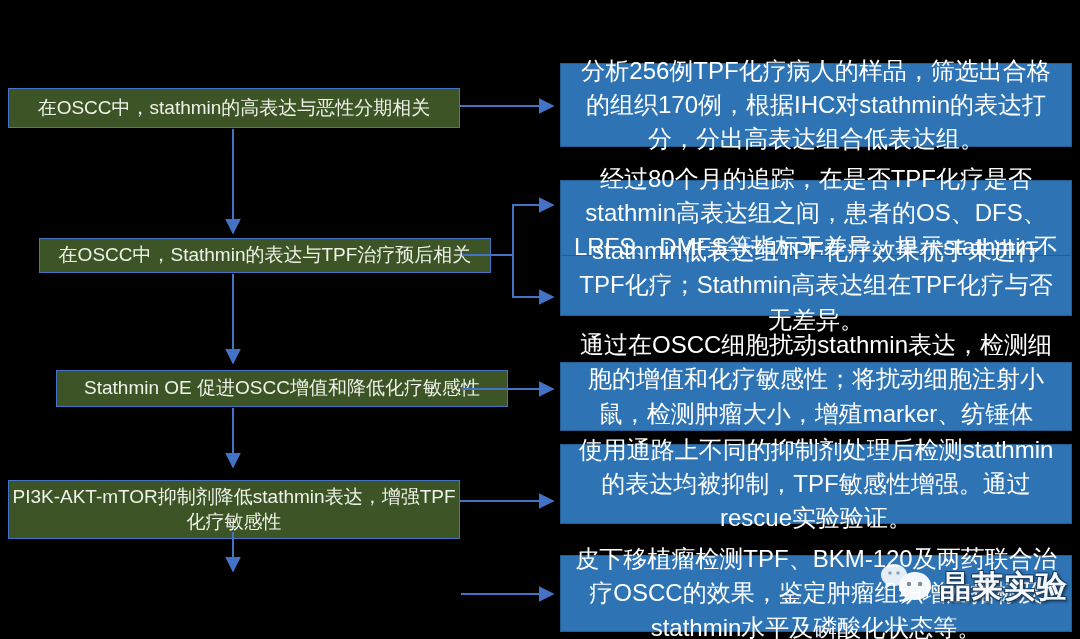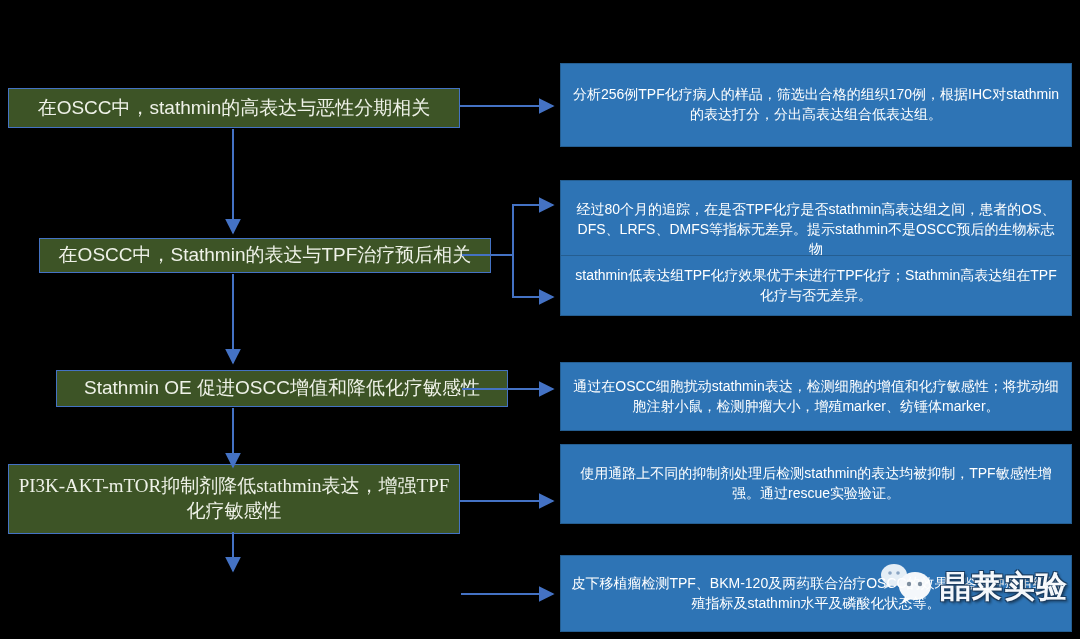--- a/index.html
+++ b/index.html
@@ -19,21 +19,21 @@
   .stage{
     position:absolute;left:8px;width:452px;box-sizing:border-box;
     background:var(--stage-fill);border:1.5px solid var(--stage-border);
     color:#EFF2E8;display:flex;align-items:center;justify-content:center;
     text-align:center;font-size:19px;line-height:1.3;padding:2px 2px;
   }
   .detail{
     position:absolute;left:560px;width:512px;box-sizing:border-box;
     background:var(--detail-fill);border:1.5px solid var(--detail-border);
     color:var(--text);display:flex;align-items:center;justify-content:center;
-    text-align:center;font-size:14px;line-height:1.42;padding:4px 10px;
+    text-align:center;font-size:24px;line-height:1.42;padding:4px 10px;
   }
   .connector-layer{position:absolute;inset:0;pointer-events:none;}
   .watermark{
     position:absolute;left:878px;top:560px;display:flex;align-items:flex-end;
     gap:4px;z-index:5;opacity:0.95;
   }
   .watermark-text{
     font-size:31px;font-weight:bold;color:#FFFFFF;letter-spacing:1px;
     text-shadow:1px 1px 0 #1a3a5c,-1px -1px 0 #1a3a5c,1px -1px 0 #1a3a5c,
                 -1px 1px 0 #1a3a5c,2px 2px 3px rgba(0,0,0,.55);
@@ -41,21 +41,21 @@
   }
 </style>
 </head>
 <body>
 
 <div class="canvas">
 
   <div class="stage" style="top:88px;height:40px;">在OSCC中，stathmin的高表达与恶性分期相关</div>
   <div class="stage" style="top:238px;height:35px;margin-left:31px;">在OSCC中，Stathmin的表达与TPF治疗预后相关</div>
   <div class="stage" style="top:370px;height:37px;margin-left:48px;">Stathmin OE 促进OSCC增值和降低化疗敏感性</div>
-  <div class="stage" style="top:464px;height:70px;font-family:Liberation Serif, serif;">PI3K-AKT-mTOR抑制剂降低stathmin表达，增强TPF化疗敏感性</div>
+  <div class="stage" style="top:480px;height:59px;">PI3K-AKT-mTOR抑制剂降低stathmin表达，增强TPF化疗敏感性</div>
 
   <div class="detail" style="top:63px;height:84px;">分析256例TPF化疗病人的样品，筛选出合格的组织170例，根据IHC对stathmin的表达打分，分出高表达组合低表达组。</div>
   <div class="detail" style="top:180px;height:100px;">经过80个月的追踪，在是否TPF化疗是否stathmin高表达组之间，患者的OS、DFS、LRFS、DMFS等指标无差异。提示stathmin不是OSCC预后的生物标志物</div>
   <div class="detail" style="top:255px;height:61px;">stathmin低表达组TPF化疗效果优于未进行TPF化疗；Stathmin高表达组在TPF化疗与否无差异。</div>
   <div class="detail" style="top:353px;height:69px;margin-top:9px;">通过在OSCC细胞扰动stathmin表达，检测细胞的增值和化疗敏感性；将扰动细胞注射小鼠，检测肿瘤大小，增殖marker、纺锤体marker。</div>
   <div class="detail" style="top:444px;height:80px;">使用通路上不同的抑制剂处理后检测stathmin的表达均被抑制，TPF敏感性增强。通过rescue实验验证。</div>
   <div class="detail" style="top:555px;height:77px;">皮下移植瘤检测TPF、BKM-120及两药联合治疗OSCC的效果，鉴定肿瘤组织增殖指标及stathmin水平及磷酸化状态等。</div>
 
   <svg class="connector-layer" width="1080" height="639" viewBox="0 0 1080 639">
     <defs>

